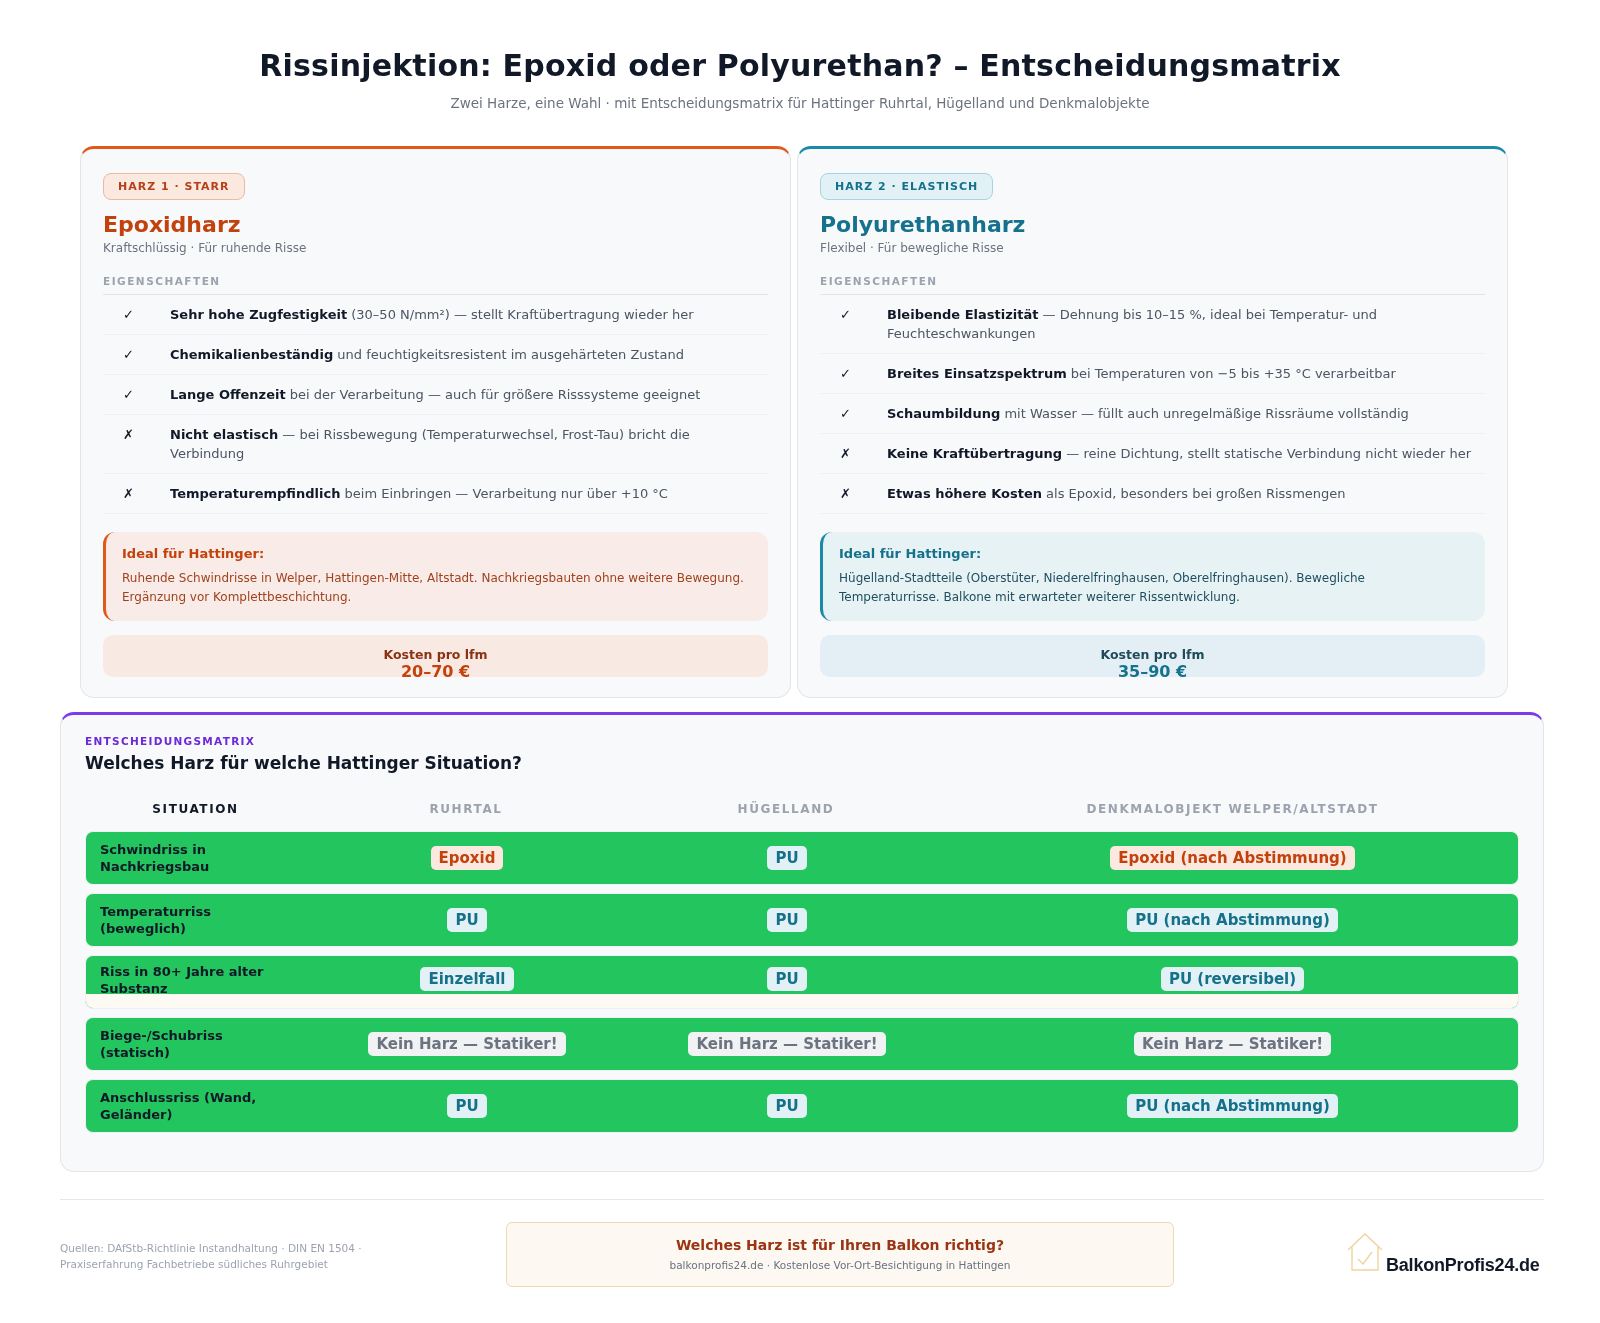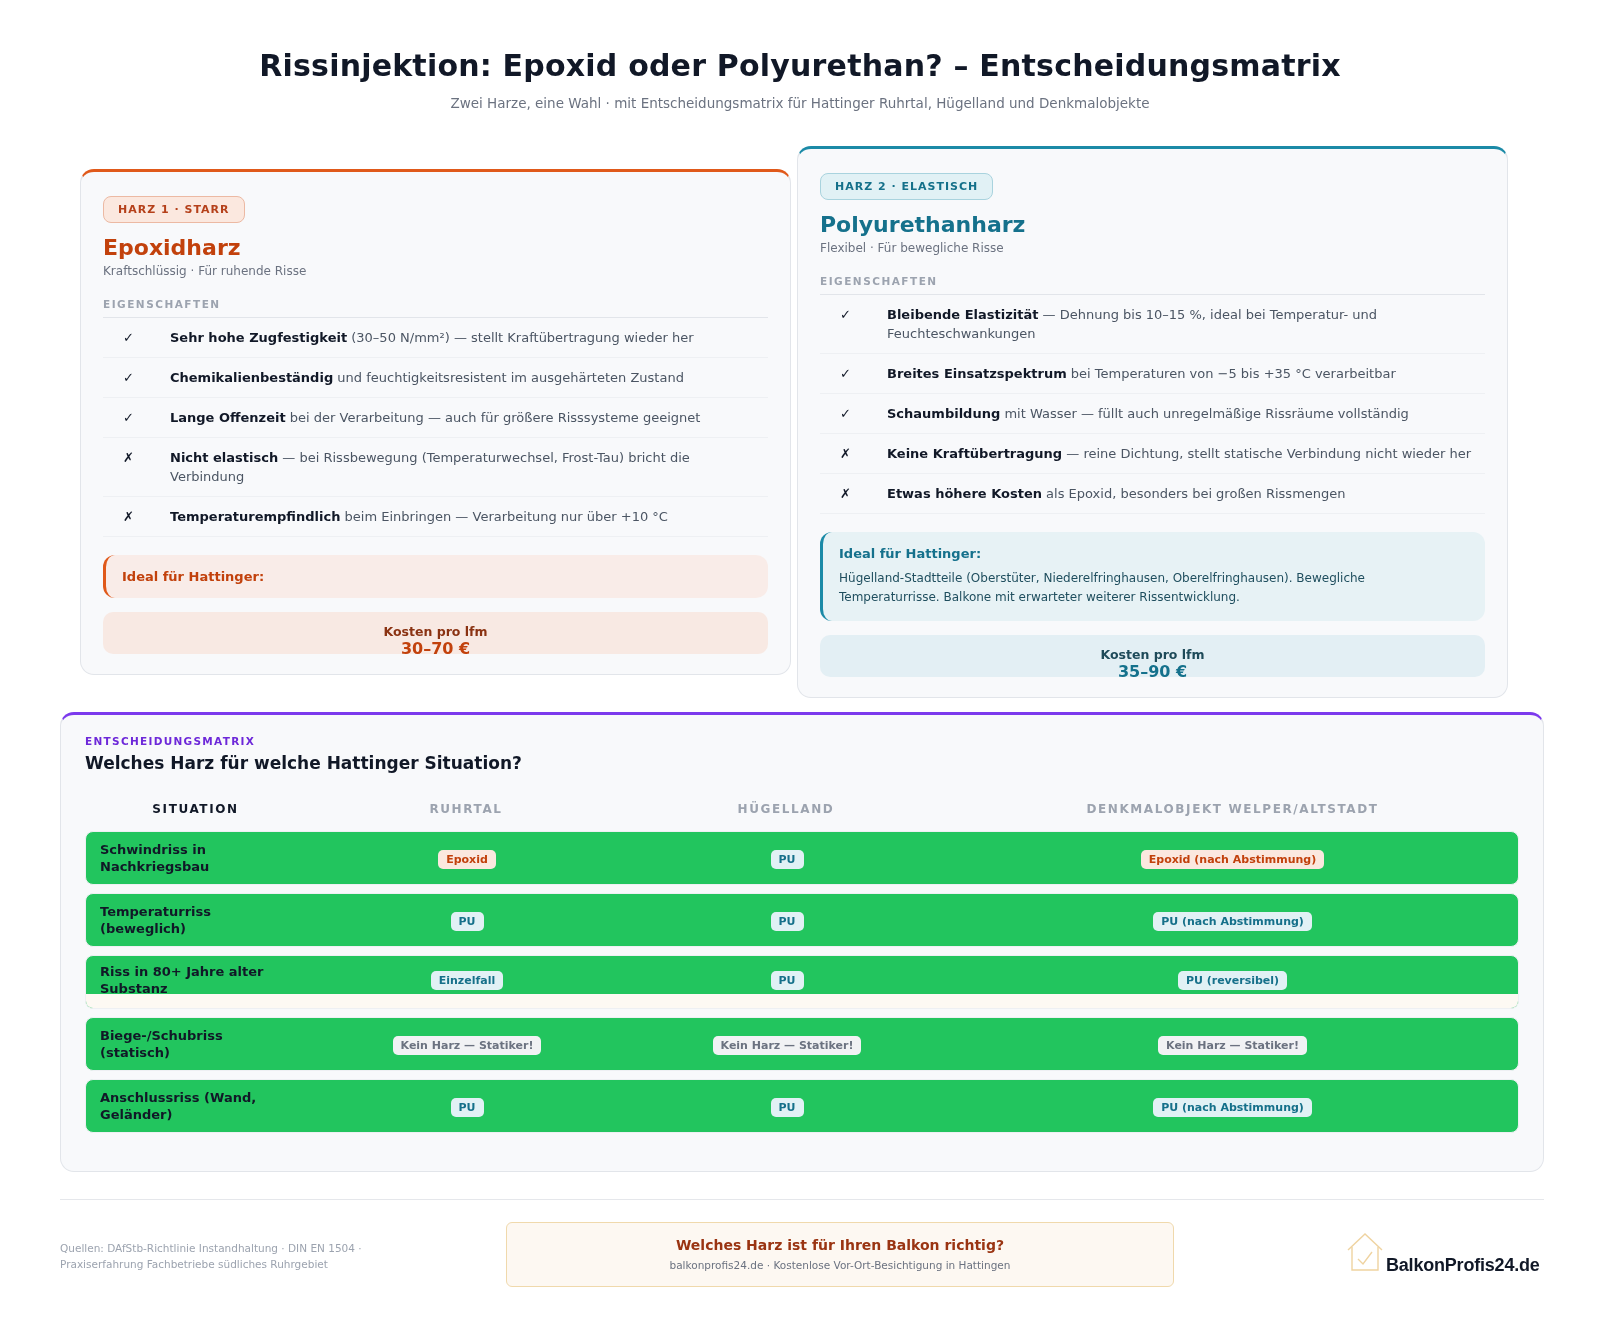--- a/index.html
+++ b/index.html
@@ -61,21 +61,21 @@
   .c0 { width: 221px; text-align: center; flex-shrink: 0; }
   .c1 { width: 320px; text-align: center; flex-shrink: 0; }
   .c2 { width: 320px; text-align: center; flex-shrink: 0; }
   .c3 { flex: 1; text-align: center; }
 
   .mrow { display: flex; align-items: center; background: #22c55e; border: 1px solid #eef0f3; border-radius: 8px; height: 54px; margin-top: 8px; position: relative; overflow: hidden; }
   .mrow:first-of-type { margin-top: 12px; }
   .mrow .c0 { text-align: left; padding-left: 14px; font-size: 13px; font-weight: bold; color: #111827; line-height: 17px; }
   .mrow.fade::after { content: ""; position: absolute; left: 0; right: 0; bottom: 0; height: 14px; background: #fdf9f3; }
 
-  .pill { display: inline-block; font-size: 11px; font-weight: bold; padding: 3px 8px; border-radius: 5px; position: relative; z-index: 1; }
+  .pill { display: inline-block; font-size: 15px; font-weight: bold; padding: 3px 8px; border-radius: 5px; position: relative; z-index: 1; }
   .pill.epoxy-pill { background: #fbe8df; color: #c2410c; }
   .pill.pu-pill { background: #e1f1f5; color: #15708a; }
   .pill.gray-pill { background: #f1f2f4; color: #6b7280; }
 
   .divider { position: absolute; top: 1199px; left: 60px; width: 1484px; height: 1px; background: #e5e7eb; }
 
   .footer-sources { position: absolute; top: 1240px; left: 60px; font-size: 10.5px; color: #9ca3af; line-height: 16px; width: 330px; }
 
   .cta { position: absolute; top: 1222px; left: 506px; width: 668px; height: 65px; background: #fdf8f2; border: 1px solid #f0d9ac; border-radius: 6px; text-align: center; padding-top: 14px; }
   .cta-title { font-size: 14px; font-weight: bold; color: #9a3412; }
@@ -116,24 +116,25 @@
           <span class="mark">✗</span>
           <span class="text"><b>Nicht elastisch</b><span> — bei Rissbewegung (Temperaturwechsel, Frost-Tau) bricht die Verbindung</span></span>
         </li>
       <li class="prop">
           <span class="mark">✗</span>
           <span class="text"><b>Temperaturempfindlich</b><span> beim Einbringen — Verarbeitung nur über +10 °C</span></span>
         </li>
     </ul>
     <div class="ideal">
       <div class="ideal-title">Ideal für Hattinger:</div>
+      <div class="ideal-text">Ruhende Schwindrisse in Welper, Hattingen-Mitte, Altstadt. Nachkriegsbauten ohne weitere Bewegung. Ergänzung vor Komplettbeschichtung.</div>
     </div>
     <div class="cost">
       <span class="cost-label">Kosten pro lfm</span>
-      <span class="cost-value">30–70 €</span>
+      <span class="cost-value">20–70 €</span>
     </div>
   </div>
 
   <div class="card pu">
     <span class="tag">HARZ 2 · ELASTISCH</span>
     <div class="resin-name">Polyurethanharz</div>
     <div class="resin-sub">Flexibel · Für bewegliche Risse</div>
     <div class="props-label">EIGENSCHAFTEN</div>
     <ul class="prop-list">
       <li class="prop">

